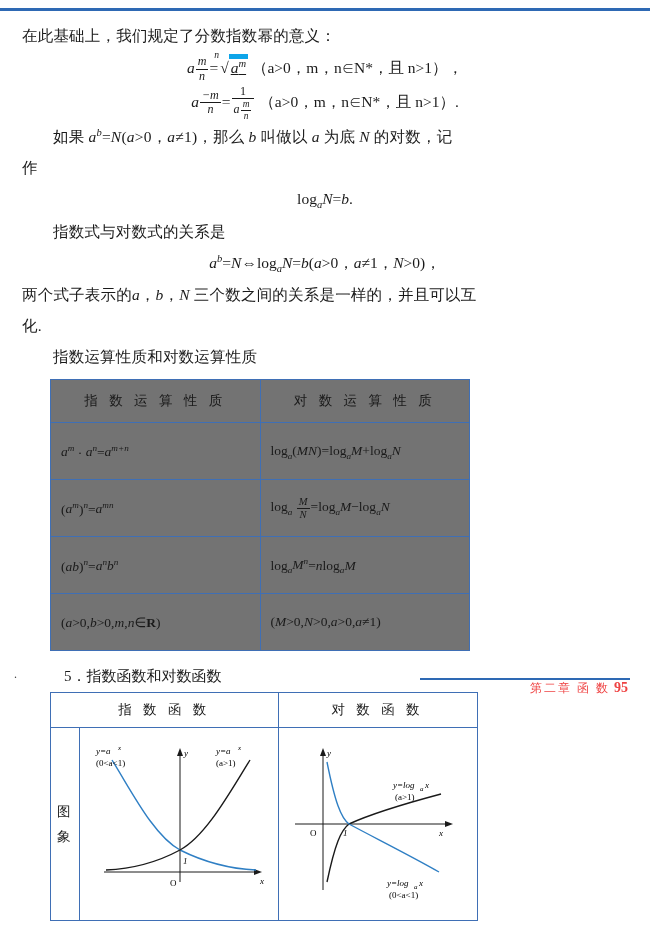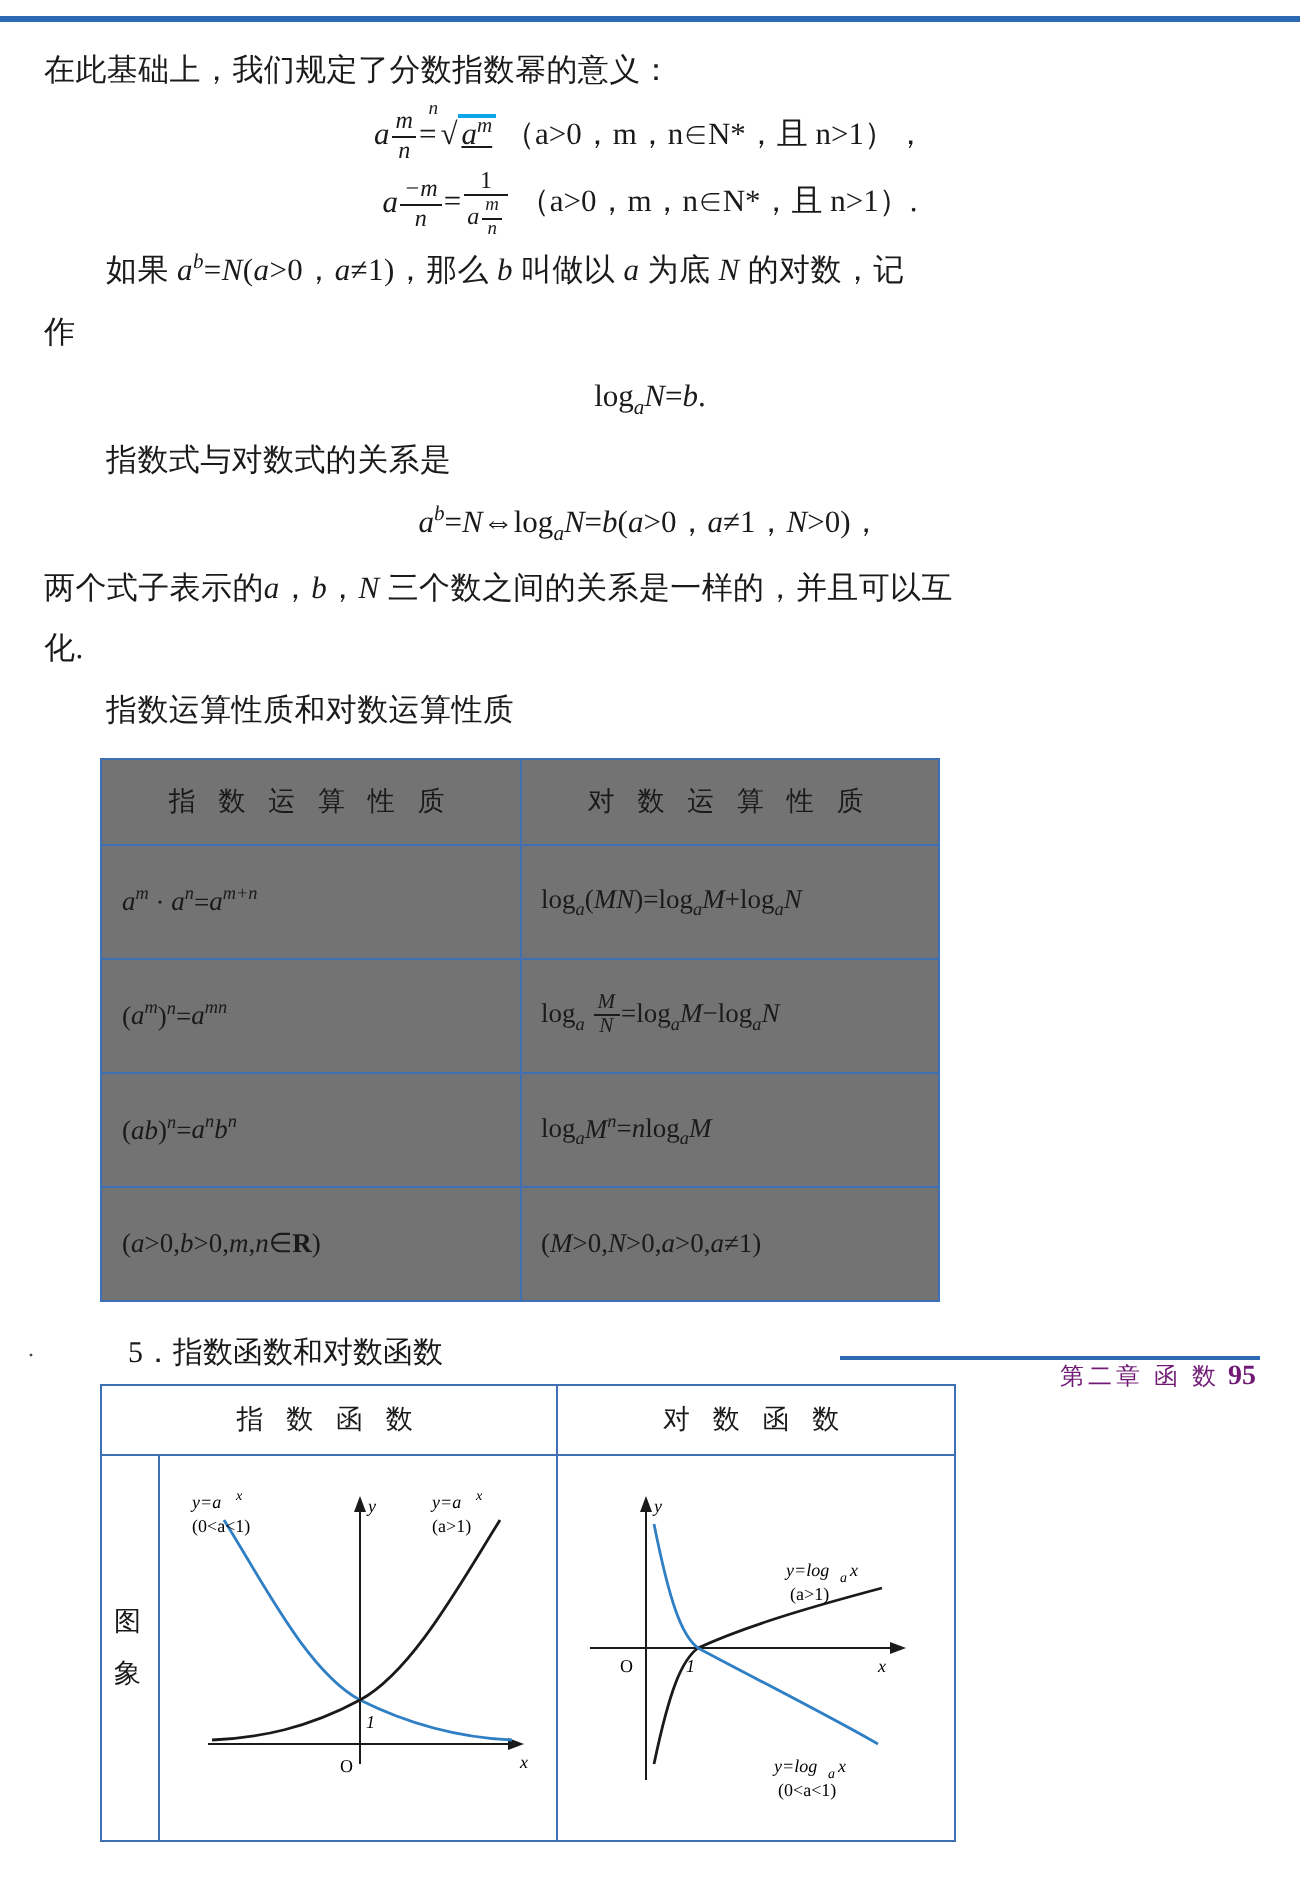--- a/index.html
+++ b/index.html
@@ -92,21 +92,21 @@
     position: absolute;
     left: -4px;
     top: -7px;
     font-size: 0.62em;
     font-style: italic;
   }
   .radical .sign {
     font-style: normal;
   }
   .radical .body {
-    border-top: 2px solid #0ea5e9;
+    border-top: 5px solid #0ea5e9;
     padding: 0 2px;
     text-decoration: underline;
   }
 
   
   table.box {
     border-collapse: collapse;
     width: 420px;
     margin: 8px 0 0 28px;
     background: #737373;
@@ -164,21 +164,21 @@
     width: 210px;
     height: 2px;
     background: #2e69b4;
   }
   .footer .ftext {
     position: absolute;
     right: 22px;
     top: 2px;
     font-size: 12px;
     letter-spacing: 2px;
-    color: #701a75;
+    color: #ef4444;
   }
   .footer .pgno {
     font-size: 14px;
     font-weight: bold;
     letter-spacing: 0;
     margin-left: 4px;
   }
   .dot {
     position: absolute;
     left: 14px;

